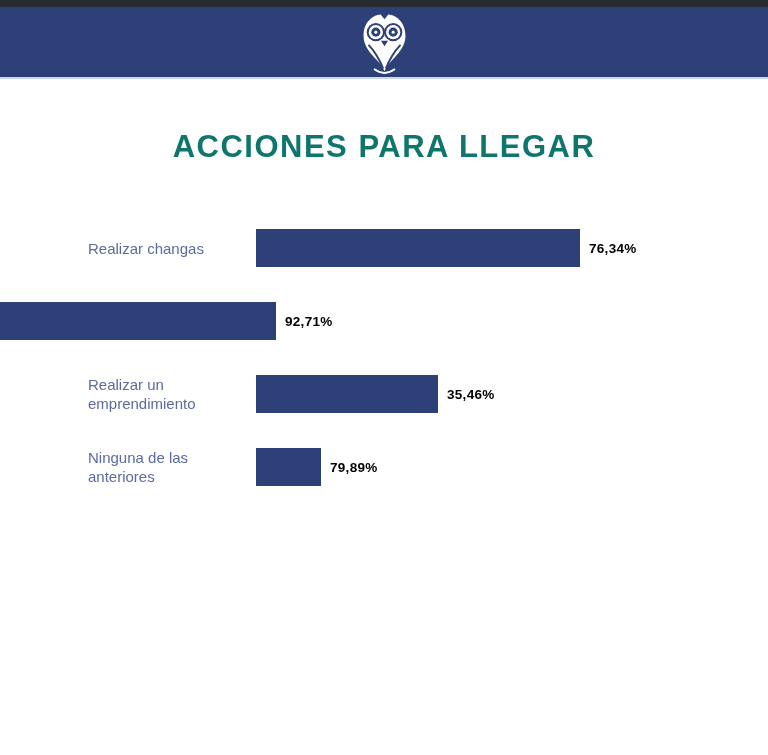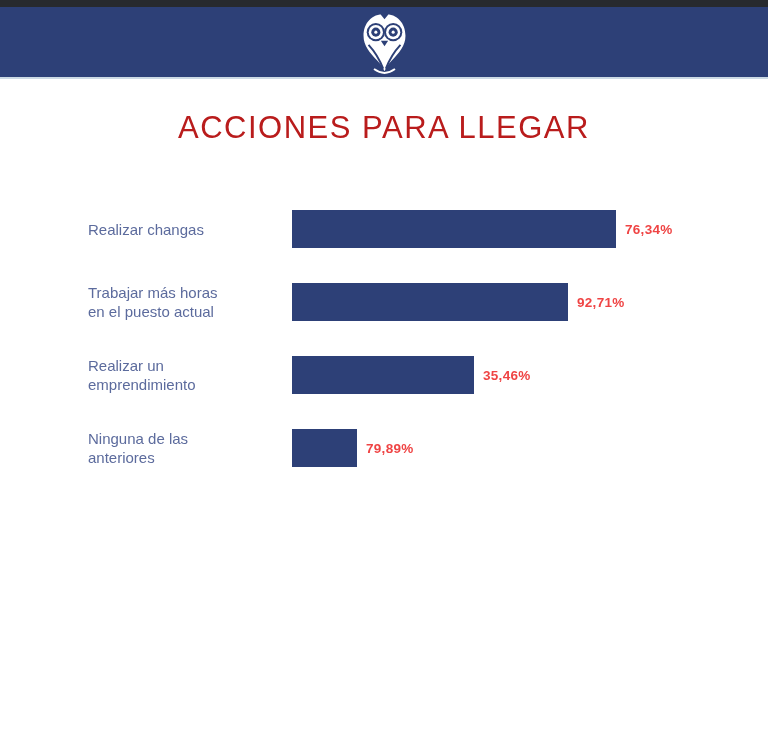--- a/index.html
+++ b/index.html
@@ -21,57 +21,57 @@
     height: 72px;
     background: #2d4077;
     border-bottom: 2px solid #ccdae4;
     display: flex;
     align-items: center;
     justify-content: center;
     position: relative;
   }
   .header svg { display: block; margin-top: 4px; }
   .title {
-    margin-top: 31px;
+    margin-top: 50px;
     text-align: center;
-    color: #b91c1c;
+    color: #0f766e;
     font-size: 31px;
-    font-weight: normal;
+    font-weight: bold;
     letter-spacing: 1.5px;
     line-height: 36px;
   }
   .chart {
     margin-top: 64px;
   }
   .row {
     display: flex;
     align-items: center;
     height: 38px;
     margin-bottom: 35px;
   }
   .row-label {
-    width: 292px;
+    width: 256px;
     padding-left: 88px;
     padding-right: 24px;
     font-size: 15px;
     line-height: 19px;
     color: #5c6b9d;
     white-space: pre-line;
   }
   .bar {
     height: 38px;
     background: #2d4077;
     flex-shrink: 0;
   }
   .row-value {
     margin-left: 9px;
     font-size: 13.5px;
     font-weight: bold;
     letter-spacing: 0.3px;
-    color: #ef4444;
+    color: #000000;
     white-space: nowrap;
   }
 </style>
 </head>
 <body>
 
 <div class="top-strip"></div>
 
 <div class="header">
   <svg width="55" height="62" viewBox="0 0 60 68" aria-hidden="true">
@@ -103,22 +103,20 @@
   <div>ACCIONES PARA LLEGAR</div>
 </div>
 
 <div class="chart" id="chart">
     <div class="row">
       <div class="row-label">Realizar changas</div>
       <div class="bar" style="width: 324px;"></div>
       <div class="row-value">76,34%</div>
     </div>
     <div class="row">
-      <div class="row-label">Trabajar más horas
-en el puesto actual</div>
       <div class="bar" style="width: 276px;"></div>
       <div class="row-value">92,71%</div>
     </div>
     <div class="row">
       <div class="row-label">Realizar un
 emprendimiento</div>
       <div class="bar" style="width: 182px;"></div>
       <div class="row-value">35,46%</div>
     </div>
     <div class="row">

